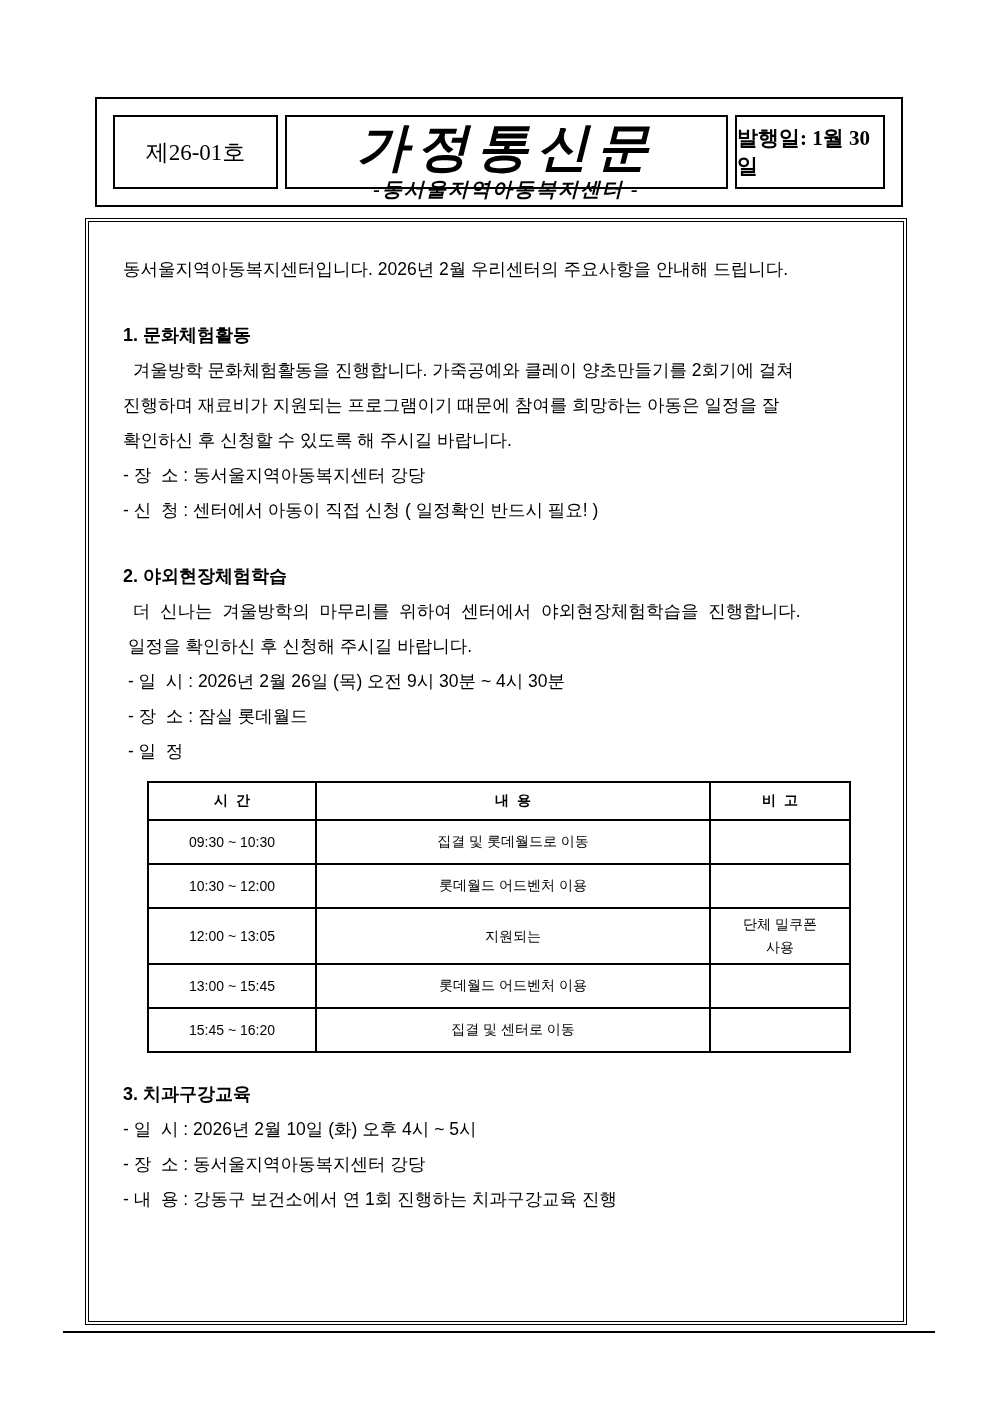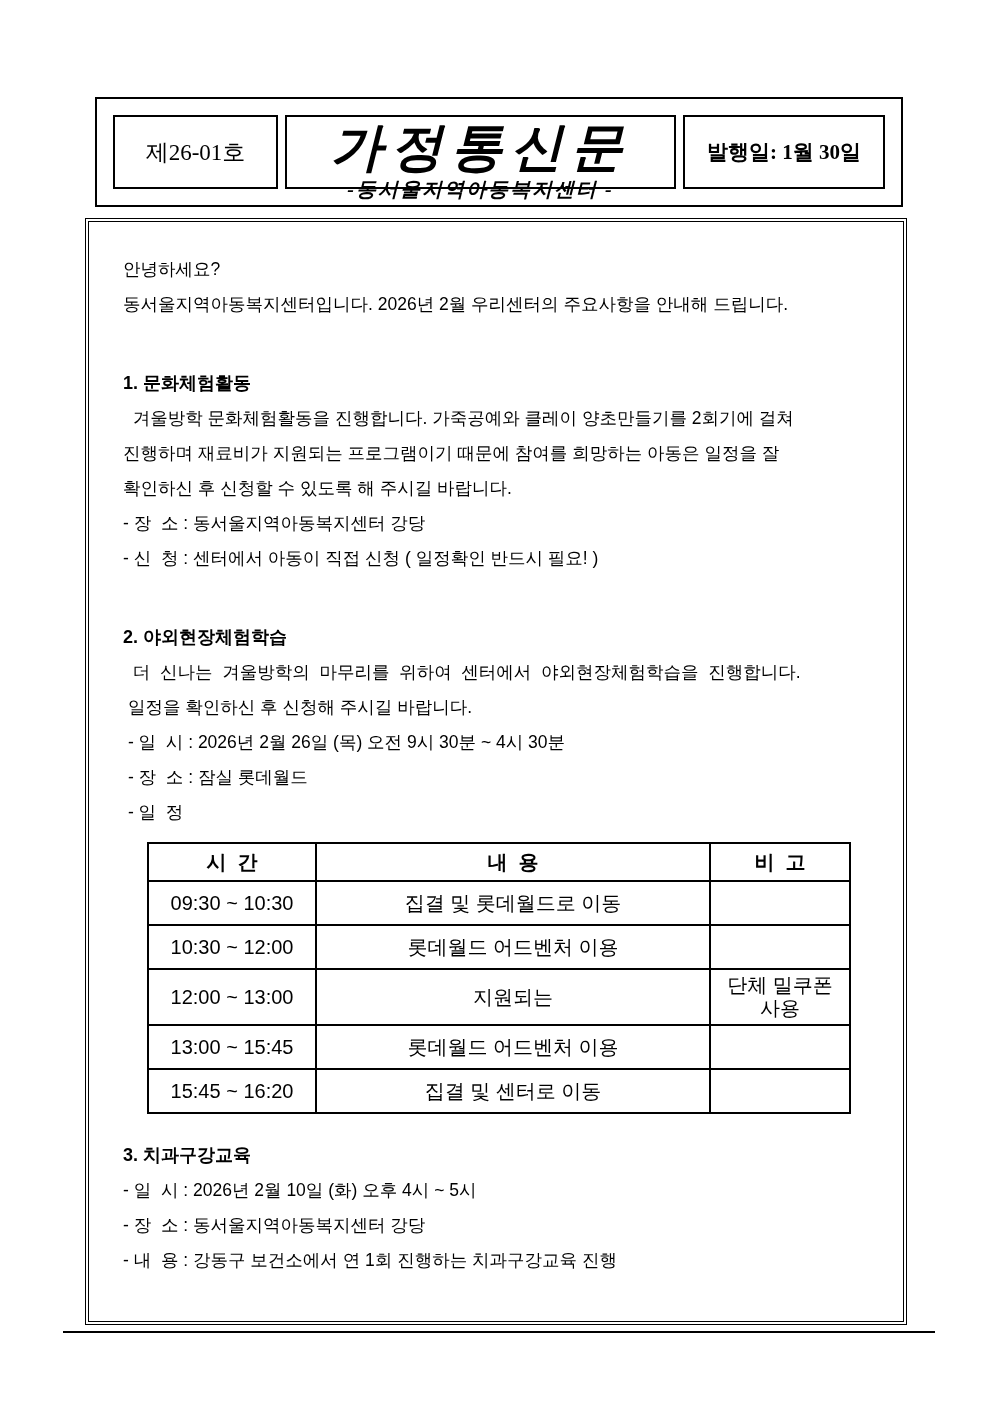--- a/index.html
+++ b/index.html
@@ -19,57 +19,57 @@
     position:absolute; left:95px; top:97px;
     width:808px; height:110px;
     border:2px solid #000;
     display:flex; align-items:stretch;
     padding:16px; gap:7px;
     background:#fff;
   }
   .hcell { border:2px solid #000; display:flex; flex-direction:column; align-items:center; justify-content:center; }
   .hcell-left  { width:165px; font-family:"Liberation Serif","DejaVu Serif",serif; font-size:23px; }
   .hcell-mid   { flex:1 1 auto; justify-content:space-between; padding:2px 0 5px 0;font-style:italic; }
-  .hcell-right { width:202px; font-family:"Liberation Serif","DejaVu Serif",serif; font-size:21px; font-weight:bold; }
+  .hcell-right { width:150px; font-family:"Liberation Serif","DejaVu Serif",serif; font-size:21px; font-weight:bold; }
   .masthead-title {
     font-family:"Liberation Serif","DejaVu Serif",serif;
     font-size:52px; font-weight:bold; letter-spacing:8px;
     line-height:1.1; text-align:center;
   }
   .masthead-subtitle {
     font-family:"Liberation Serif","DejaVu Serif",serif;
     font-size:20px; font-weight:bold; letter-spacing:2px;
     text-align:left;
   }
 
   
   .content-box {
     position:absolute; left:85px; top:218px;
     width:822px; height:1107px;
     border:4px double #000;
     padding:30px 28px 0 34px;
     background:#fff;
   }
   .line { font-size:17.5px; line-height:35px; }
-  .sec-heading { font-size:18px; font-weight:bold; line-height:35px; margin-top:44px; }
+  .sec-heading { font-size:18px; font-weight:bold; line-height:35px; margin-top:31px; }
   .sec-heading.after-table { margin-top:24px; }
 
   
   table.schedule {
     border-collapse:collapse;
     margin:12px 0 0 24px;
     table-layout:fixed;
   }
   table.schedule col.c-time    { width:168px; }
   table.schedule col.c-content { width:394px; }
   table.schedule col.c-note    { width:140px; }
   table.schedule th, table.schedule td {
     border:2px solid #000;
     text-align:center; vertical-align:middle;
-    font-size:20px;
+    font-size:14px;
   }
   table.schedule th { height:38px; font-weight:bold; }
   table.schedule td { height:44px; }
   table.schedule tr.row-tall td { height:56px; line-height:23px; }
 
   
   .bottom-rule {
     position:absolute; left:63px; top:1331px;
     width:872px; height:2px; background:#000;
   }
@@ -83,21 +83,20 @@
     <div class="hcell hcell-left t">제26-01호</div>
     <div class="hcell hcell-mid">
       <div class="masthead-title t">가정통신문</div>
       <div class="masthead-subtitle t">-동서울지역아동복지센터 -</div>
     </div>
     <div class="hcell hcell-right t">발행일: 1월 30일</div>
   </div>
 
   <div class="content-box">
 
-    <div class="line t">안녕하세요?</div>
     <div class="line t">동서울지역아동복지센터입니다. 2026년 2월 우리센터의 주요사항을 안내해 드립니다.</div>
 
     <div>
       <div class="sec-heading t">1. 문화체험활동</div>
       <div class="line t">  겨울방학 문화체험활동을 진행합니다. 가죽공예와 클레이 양초만들기를 2회기에 걸쳐</div>
       <div class="line t">진행하며 재료비가 지원되는 프로그램이기 때문에 참여를 희망하는 아동은 일정을 잘</div>
       <div class="line t">확인하신 후 신청할 수 있도록 해 주시길 바랍니다.</div>
       <div class="line t">- 장  소 : 동서울지역아동복지센터 강당</div>
       <div class="line t">- 신  청 : 센터에서 아동이 직접 신청 ( 일정확인 반드시 필요! )</div>
     </div>
@@ -128,21 +127,21 @@
             <td class="t">09:30 ~ 10:30</td>
             <td class="t">집결 및 롯데월드로 이동</td>
             <td class="t"></td>
           </tr>
           <tr>
             <td class="t">10:30 ~ 12:00</td>
             <td class="t">롯데월드 어드벤처 이용</td>
             <td class="t"></td>
           </tr>
           <tr class="row-tall">
-            <td class="t">12:00 ~ 13:00</td>
+            <td class="t">12:00 ~ 13:05</td>
             <td class="t">지원되는</td>
             <td class="t">단체 밀쿠폰
 사용</td>
           </tr>
           <tr>
             <td class="t">13:00 ~ 15:45</td>
             <td class="t">롯데월드 어드벤처 이용</td>
             <td class="t"></td>
           </tr>
           <tr>

